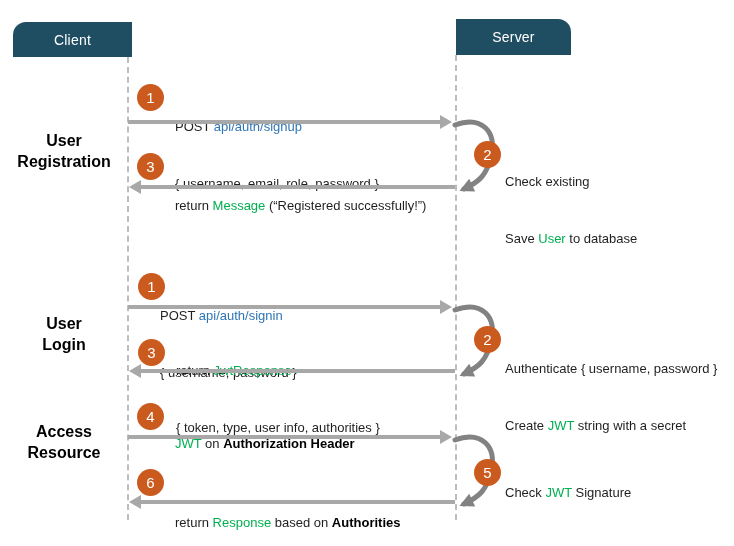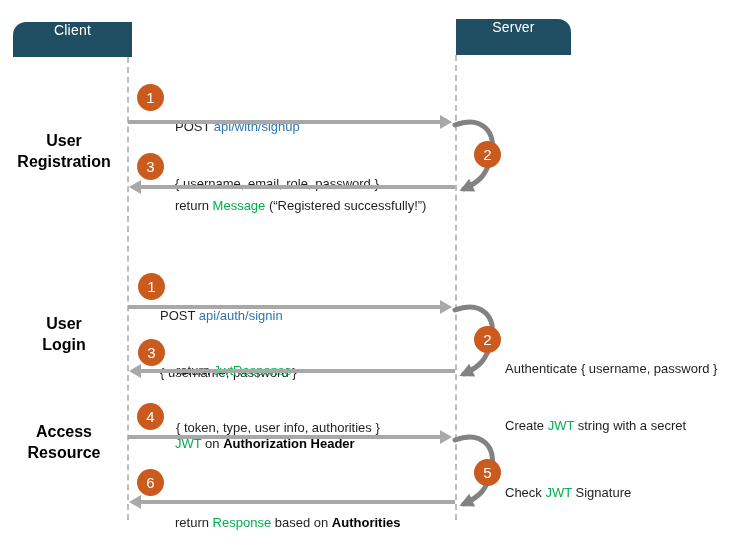--- a/index.html
+++ b/index.html
@@ -12,21 +12,21 @@
     --lifeline_gray:#BDBDBD;
     --text:#1F1F1F;
   }
   html,body{margin:0;padding:0;background:#fff;}
   #stage{
     position:relative;width:734px;height:546px;background:#fff;overflow:hidden;
     font-family:"Liberation Sans",sans-serif;color:var(--text);
   }
   .actor-box{
     position:absolute;background:var(--header_bg);color:#fff;
-    display:flex;align-items:flex-start;justify-content:center;
+    display:flex;align-items:center;justify-content:center;
     font-size:14px;letter-spacing:.2px;
   }
   #client-box{left:13px;top:22px;width:119px;height:35px;border-radius:13px 0 0 0;}
   #server-box{left:456px;top:19px;width:115px;height:36px;border-radius:0 13px 0 0;}
   .lifeline{position:absolute;width:0;border-left:2.5px dashed var(--lifeline_gray);}
   #client-lifeline{left:127px;top:57px;height:463px;}
   #server-lifeline{left:455px;top:55px;height:465px;}
   .section-label{
     position:absolute;left:0;width:128px;text-align:center;
     font-weight:bold;font-size:16px;line-height:21px;color:#000;
@@ -82,31 +82,35 @@
 
   <div class="section-label" style="top:130px">
     <div>User</div>
     <div>Registration</div>
   </div>
 
   <div class="step" style="left:137px;top:84px">
     <span>1</span>
   </div>
   <div class="msg" style="left:175px;top:79px">
-    <div><span>POST </span><span class="seg-blue">api/with/signup</span></div>
+    <div><span>POST </span><span class="seg-blue">api/auth/signup</span></div>
     <div><span>{ username, email, role, password }</span></div>
   </div>
   <div class="arrow-bar" style="left:128px;top:120px;width:312px"></div>
   <div class="head-right" style="left:440px;top:115px"></div>
 
   <svg class="loop-svg" style="left:452px;top:118px" width="50" height="80">
     <path class="loop-path" d="M3,7 C30,-3 45,14 39,38 C35,57 27,64 12,71" marker-end="url(#loopArrowhead)"></path>
   </svg>
   <div class="step" style="left:474px;top:141px">
     <span>2</span>
+  </div>
+  <div class="msg" style="left:505px;top:134px">
+    <div><span>Check existing</span></div>
+    <div><span>Save </span><span class="seg-green">User</span><span> to database</span></div>
   </div>
 
   <div class="step" style="left:137px;top:153px">
     <span>3</span>
   </div>
   <div class="msg" style="left:175px;top:158px">
     <div><span>return </span><span class="seg-green">Message</span><span> (“Registered successfully!”)</span></div>
   </div>
   <div class="head-left" style="left:129px;top:180px"></div>
   <div class="arrow-bar" style="left:141px;top:185px;width:314px"></div>

